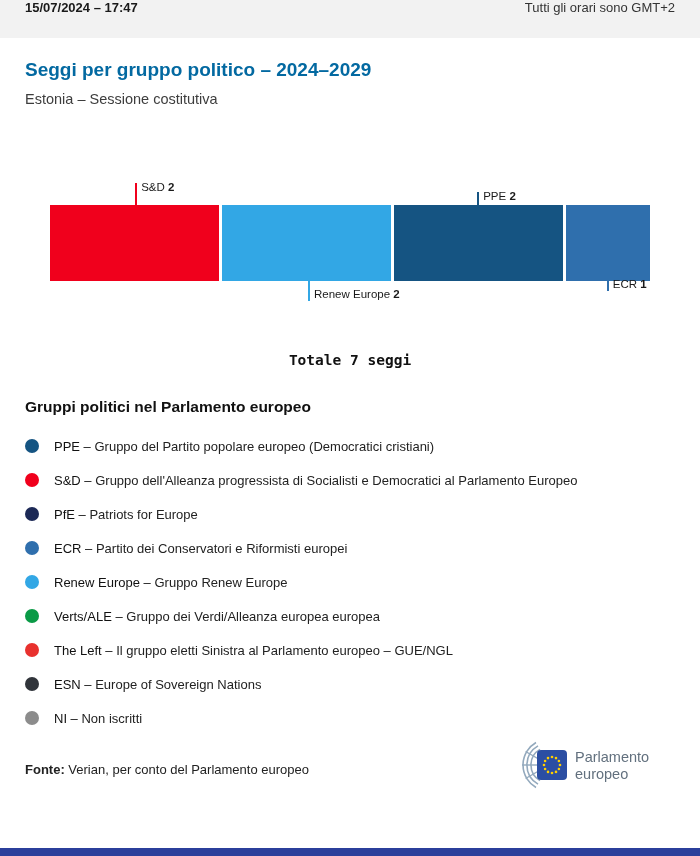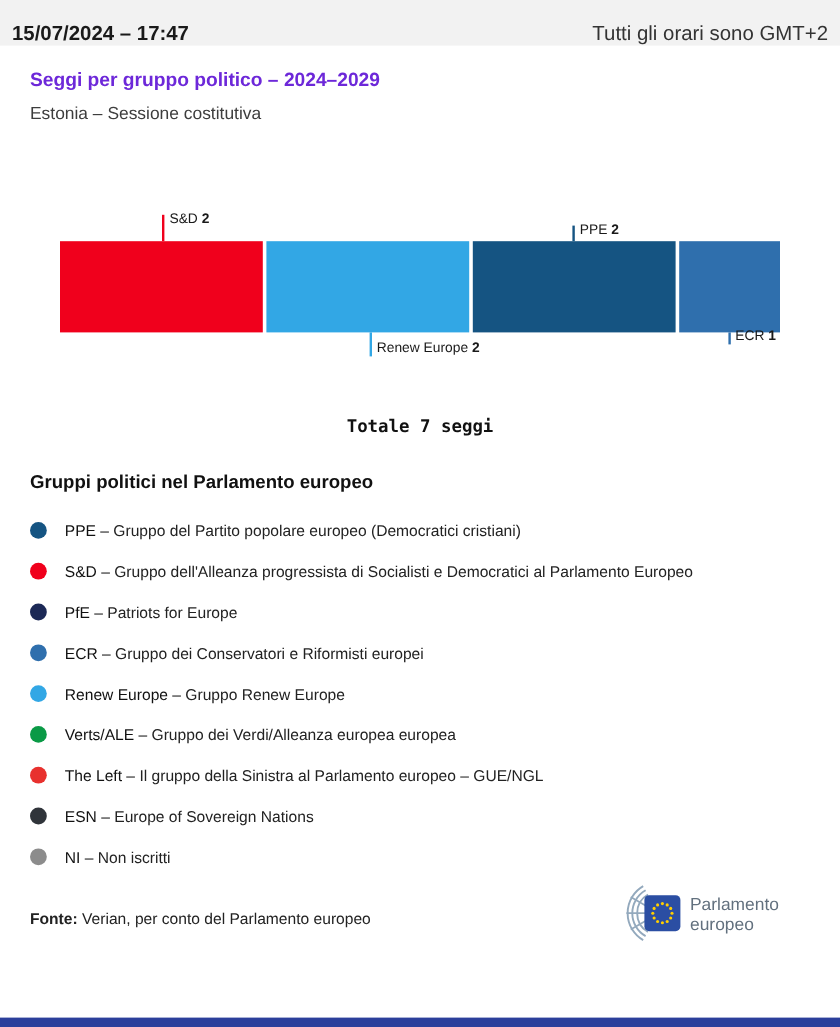--- a/index.html
+++ b/index.html
@@ -2,27 +2,27 @@
 <html><head>
 <meta charset="utf-8">
 <style>
   html,body{margin:0;padding:0;}
   body{
     width:700px;height:856px;position:relative;background:#ffffff;
     font-family:"Liberation Sans",sans-serif;color:#1a1a1a;overflow:hidden;
   }
   
   .topbar{
-    background:#f2f2f2;height:38px;display:flex;align-items:flex-end;
-    justify-content:space-between;padding:0 10px;font-size:17px;color:#333;
+    background:#f2f2f2;height:38px;display:flex;align-items:flex-start;
+    justify-content:space-between;padding:0 25px;font-size:13px;color:#333;
   }
   .topbar .dt{font-weight:bold;color:#1a1a1a;}
   
   .main{padding:0 25px;}
-  .title{font-size:16px;font-weight:bold;margin-top:21px;color:#6d28d9;}
+  .title{font-size:19px;font-weight:bold;margin-top:21px;color:#0369a1;}
   .subtitle{font-size:14.5px;margin-top:10px;color:#3d3d3d;}
   
   .chart{position:relative;margin:66px 25px 0 25px;padding-top:32px;padding-bottom:36px;}
   .bar{display:flex;height:76px;column-gap:3px;}
   .segment{height:100%;}
   .callout{position:absolute;width:0;}
   .callout-line{position:absolute;left:0;top:0;width:2px;height:100%;}
   .callout-label{
     position:absolute;left:6px;white-space:nowrap;font-size:11.5px;color:#1a1a1a;
   }
@@ -106,36 +106,36 @@
     <span class="legend-text"><b class="abbr">S&amp;D –</b><span class="desc"> Gruppo dell'Alleanza progressista di Socialisti e Democratici al Parlamento Europeo</span></span>
   </div>
 
   <div class="legend-row">
     <span class="dot" style="background: rgb(28, 41, 86);"></span>
     <span class="legend-text"><b class="abbr">PfE –</b><span class="desc"> Patriots for Europe</span></span>
   </div>
 
   <div class="legend-row">
     <span class="dot" style="background: rgb(47, 111, 173);"></span>
-    <span class="legend-text"><b class="abbr">ECR –</b><span class="desc"> Gruppo dei Conservatori e Riformisti europei</span></span>
+    <span class="legend-text"><b class="abbr">ECR –</b><span class="desc"> Partito dei Conservatori e Riformisti europei</span></span>
   </div>
 
   <div class="legend-row">
     <span class="dot" style="background: rgb(50, 167, 229);"></span>
     <span class="legend-text"><b class="abbr">Renew Europe –</b><span class="desc"> Gruppo Renew Europe</span></span>
   </div>
 
   <div class="legend-row">
     <span class="dot" style="background: rgb(10, 154, 70);"></span>
     <span class="legend-text"><b class="abbr">Verts/ALE –</b><span class="desc"> Gruppo dei Verdi/Alleanza europea europea</span></span>
   </div>
 
   <div class="legend-row">
     <span class="dot" style="background: rgb(232, 49, 46);"></span>
-    <span class="legend-text"><b class="abbr">The Left –</b><span class="desc"> Il gruppo della Sinistra al Parlamento europeo – GUE/NGL</span></span>
+    <span class="legend-text"><b class="abbr">The Left –</b><span class="desc"> Il gruppo eletti Sinistra al Parlamento europeo – GUE/NGL</span></span>
   </div>
 
   <div class="legend-row">
     <span class="dot" style="background: rgb(48, 52, 58);"></span>
     <span class="legend-text"><b class="abbr">ESN –</b><span class="desc"> Europe of Sovereign Nations</span></span>
   </div>
 
   <div class="legend-row">
     <span class="dot" style="background: rgb(140, 140, 140);"></span>
     <span class="legend-text"><b class="abbr">NI –</b><span class="desc"> Non iscritti</span></span>

